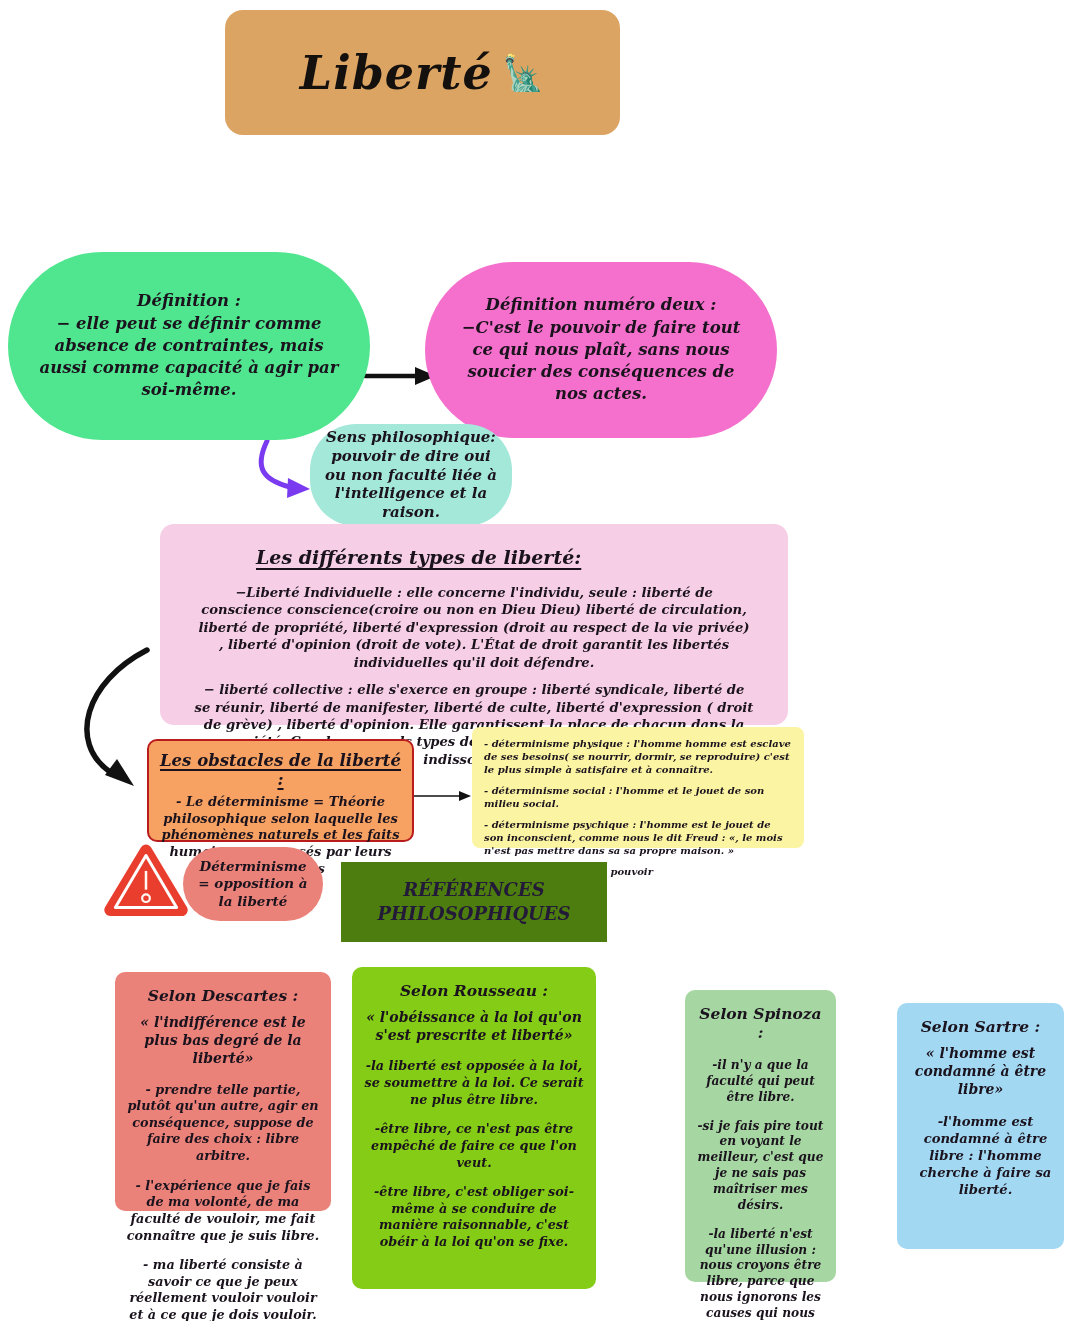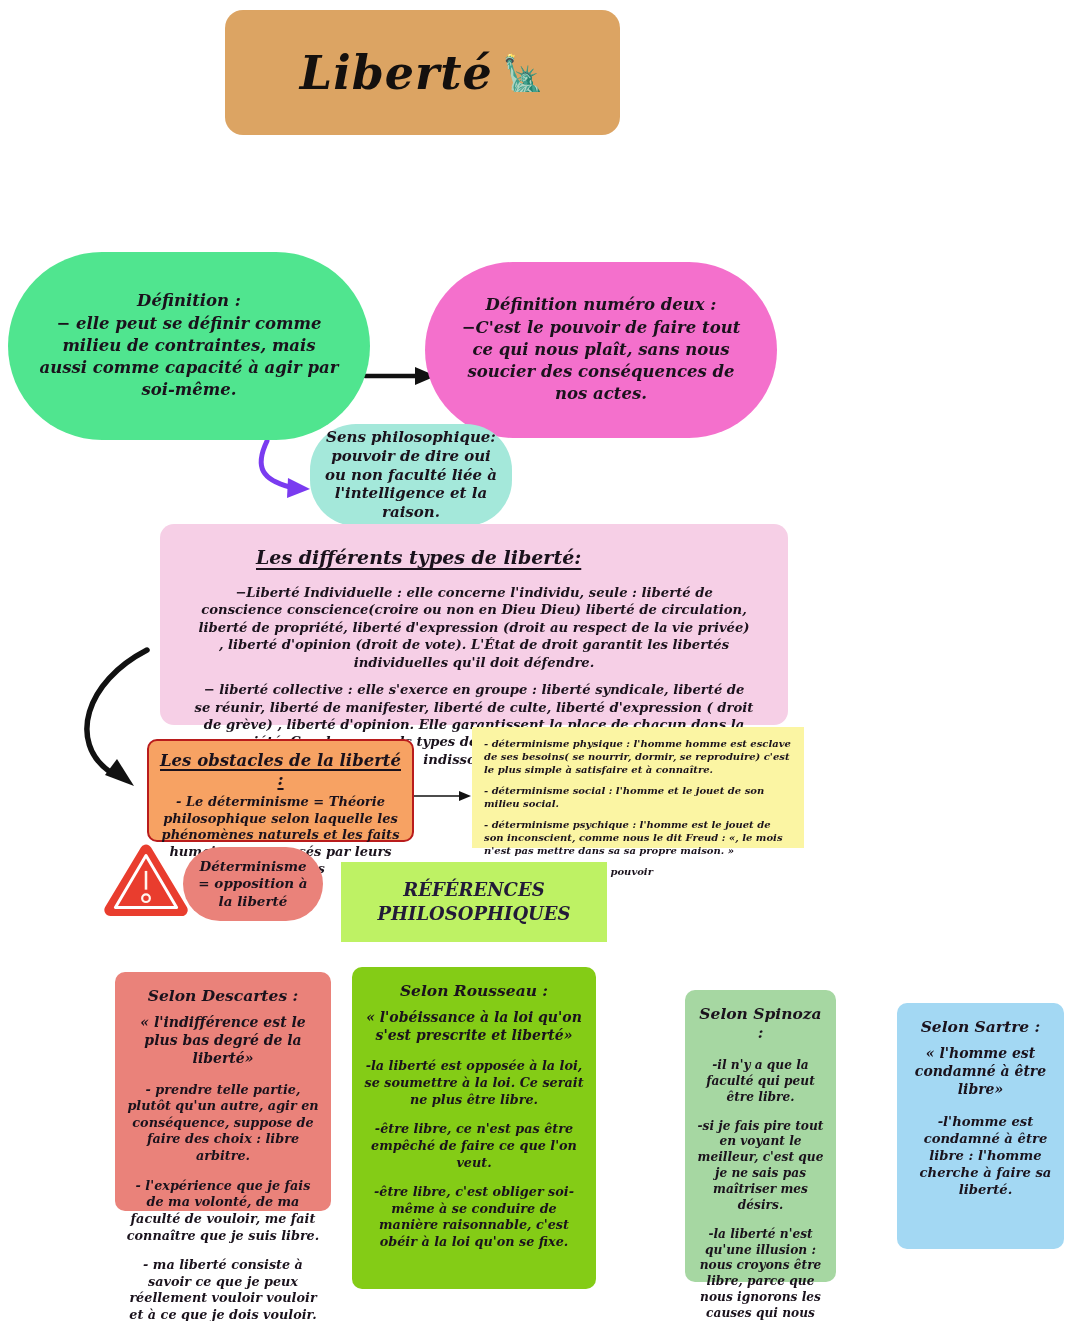--- a/index.html
+++ b/index.html
@@ -29,30 +29,30 @@
   .types-box{left:160px;top:524px;width:628px;height:201px;background:#f6cfe6;border-radius:14px;padding:16px 22px;}
   .types-heading{font-size:19px;text-decoration:underline;text-decoration-thickness:2px;text-underline-offset:4px;margin:6px 0 16px 74px;}
   .types-item{font-size:13.2px;line-height:1.32;text-align:center;margin:0 auto 10px auto;width:560px;}
 
   
   .obstacles-box{left:147px;top:739px;width:267px;height:103px;background:#f7a263;border:2px solid #b91c1c;border-radius:10px;padding:8px 10px;}
   .obstacles-heading{font-size:16.5px;text-decoration:underline;text-decoration-thickness:2px;text-underline-offset:3px;text-align:center;margin:2px 0 5px 0;}
   .obstacles-body{font-size:13px;line-height:1.28;text-align:center;}
 
   
-  .yellow-box{left:472px;top:727px;width:332px;height:121px;background:#fbf5a3;border-radius:0;padding:10px 12px;text-align:left;}
+  .yellow-box{left:472px;top:727px;width:332px;height:121px;background:#fbf5a3;border-radius:8px;padding:10px 12px;text-align:left;}
   .yellow-item{font-size:10px;line-height:1.3;margin:0 0 8px 0;}
 
   
   .warning-blob{left:183px;top:847px;width:140px;height:74px;background:#ea827a;border-radius:38px;padding:6px 12px;}
   .warning-body{font-size:13.5px;line-height:1.3;}
   .warning-triangle{left:103px;top:842px;width:86px;height:80px;}
 
   
-  .references-box{left:341px;top:862px;width:266px;height:80px;background:#bef264;}
+  .references-box{left:341px;top:862px;width:266px;height:80px;background:#4d7c0f;}
   .references-heading{font-size:18px;line-height:1.35;color:#221a38;}
 
   
   .phil-box{border-radius:10px;padding:12px 10px;text-align:center;}
   .descartes-box{left:115px;top:972px;width:216px;height:239px;background:#ea827a;}
   .rousseau-box{left:352px;top:967px;width:244px;height:322px;background:#84cc16;}
   .spinoza-box{left:685px;top:990px;width:151px;height:292px;background:#a6d7a2;}
   .sartre-box{left:897px;top:1003px;width:167px;height:246px;background:#a3d8f3;}
   .phil-heading{font-size:15.5px;margin:2px 0 8px 0;}
   .phil-quote{font-size:14px;line-height:1.3;margin:8px 0 14px 0;}
@@ -88,21 +88,21 @@
     </g>
   </svg>
 
   <div class="abs title-box center-flex" style="flex-direction:row;">
     <span class="title-text">Liberté</span>
     <span class="title-emoji">🗽</span>
   </div>
 
   <div class="abs green-blob center-flex">
     <div class="blob-heading">Définition :</div>
-    <div class="blob-body">− elle peut se définir comme milieu de contraintes, mais aussi comme capacité à agir par soi-même.</div>
+    <div class="blob-body">− elle peut se définir comme absence de contraintes, mais aussi comme capacité à agir par soi-même.</div>
   </div>
 
   <div class="abs pink-blob center-flex">
     <div class="blob-heading">Définition numéro deux :</div>
     <div class="blob-body">−C'est le pouvoir de faire tout ce qui nous plaît, sans nous soucier des conséquences de nos actes.</div>
   </div>
 
   <div class="abs teal-blob center-flex">
     <div class="teal-body">Sens philosophique: pouvoir de dire oui ou non faculté liée à l'intelligence et la raison.</div>
   </div>

